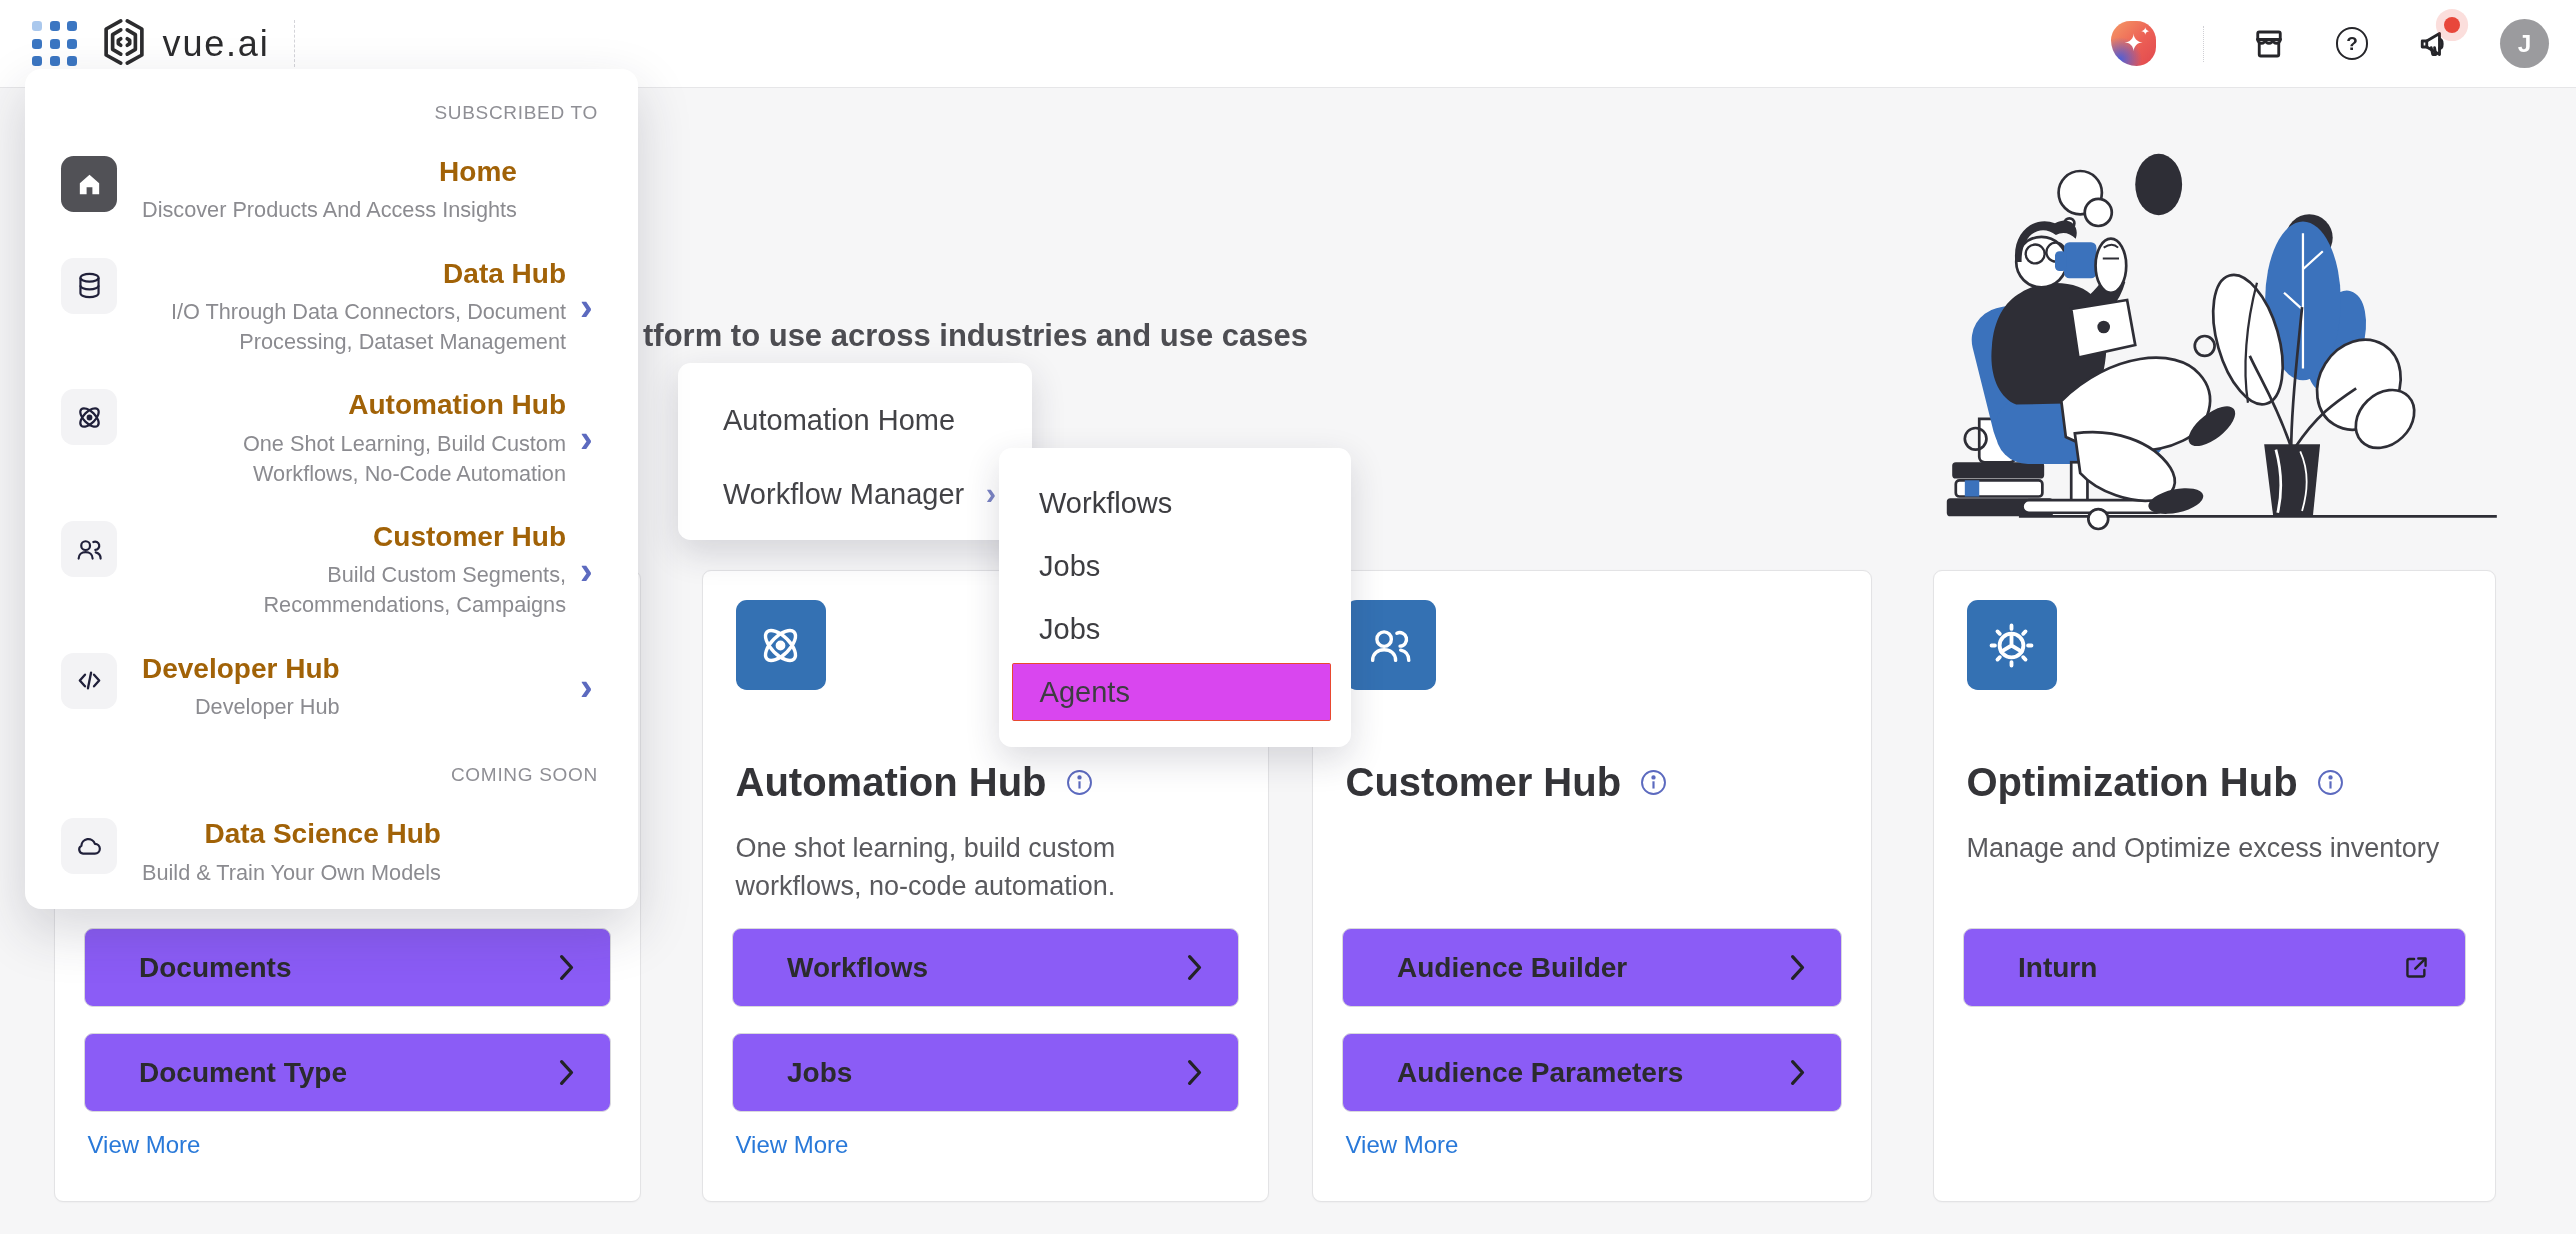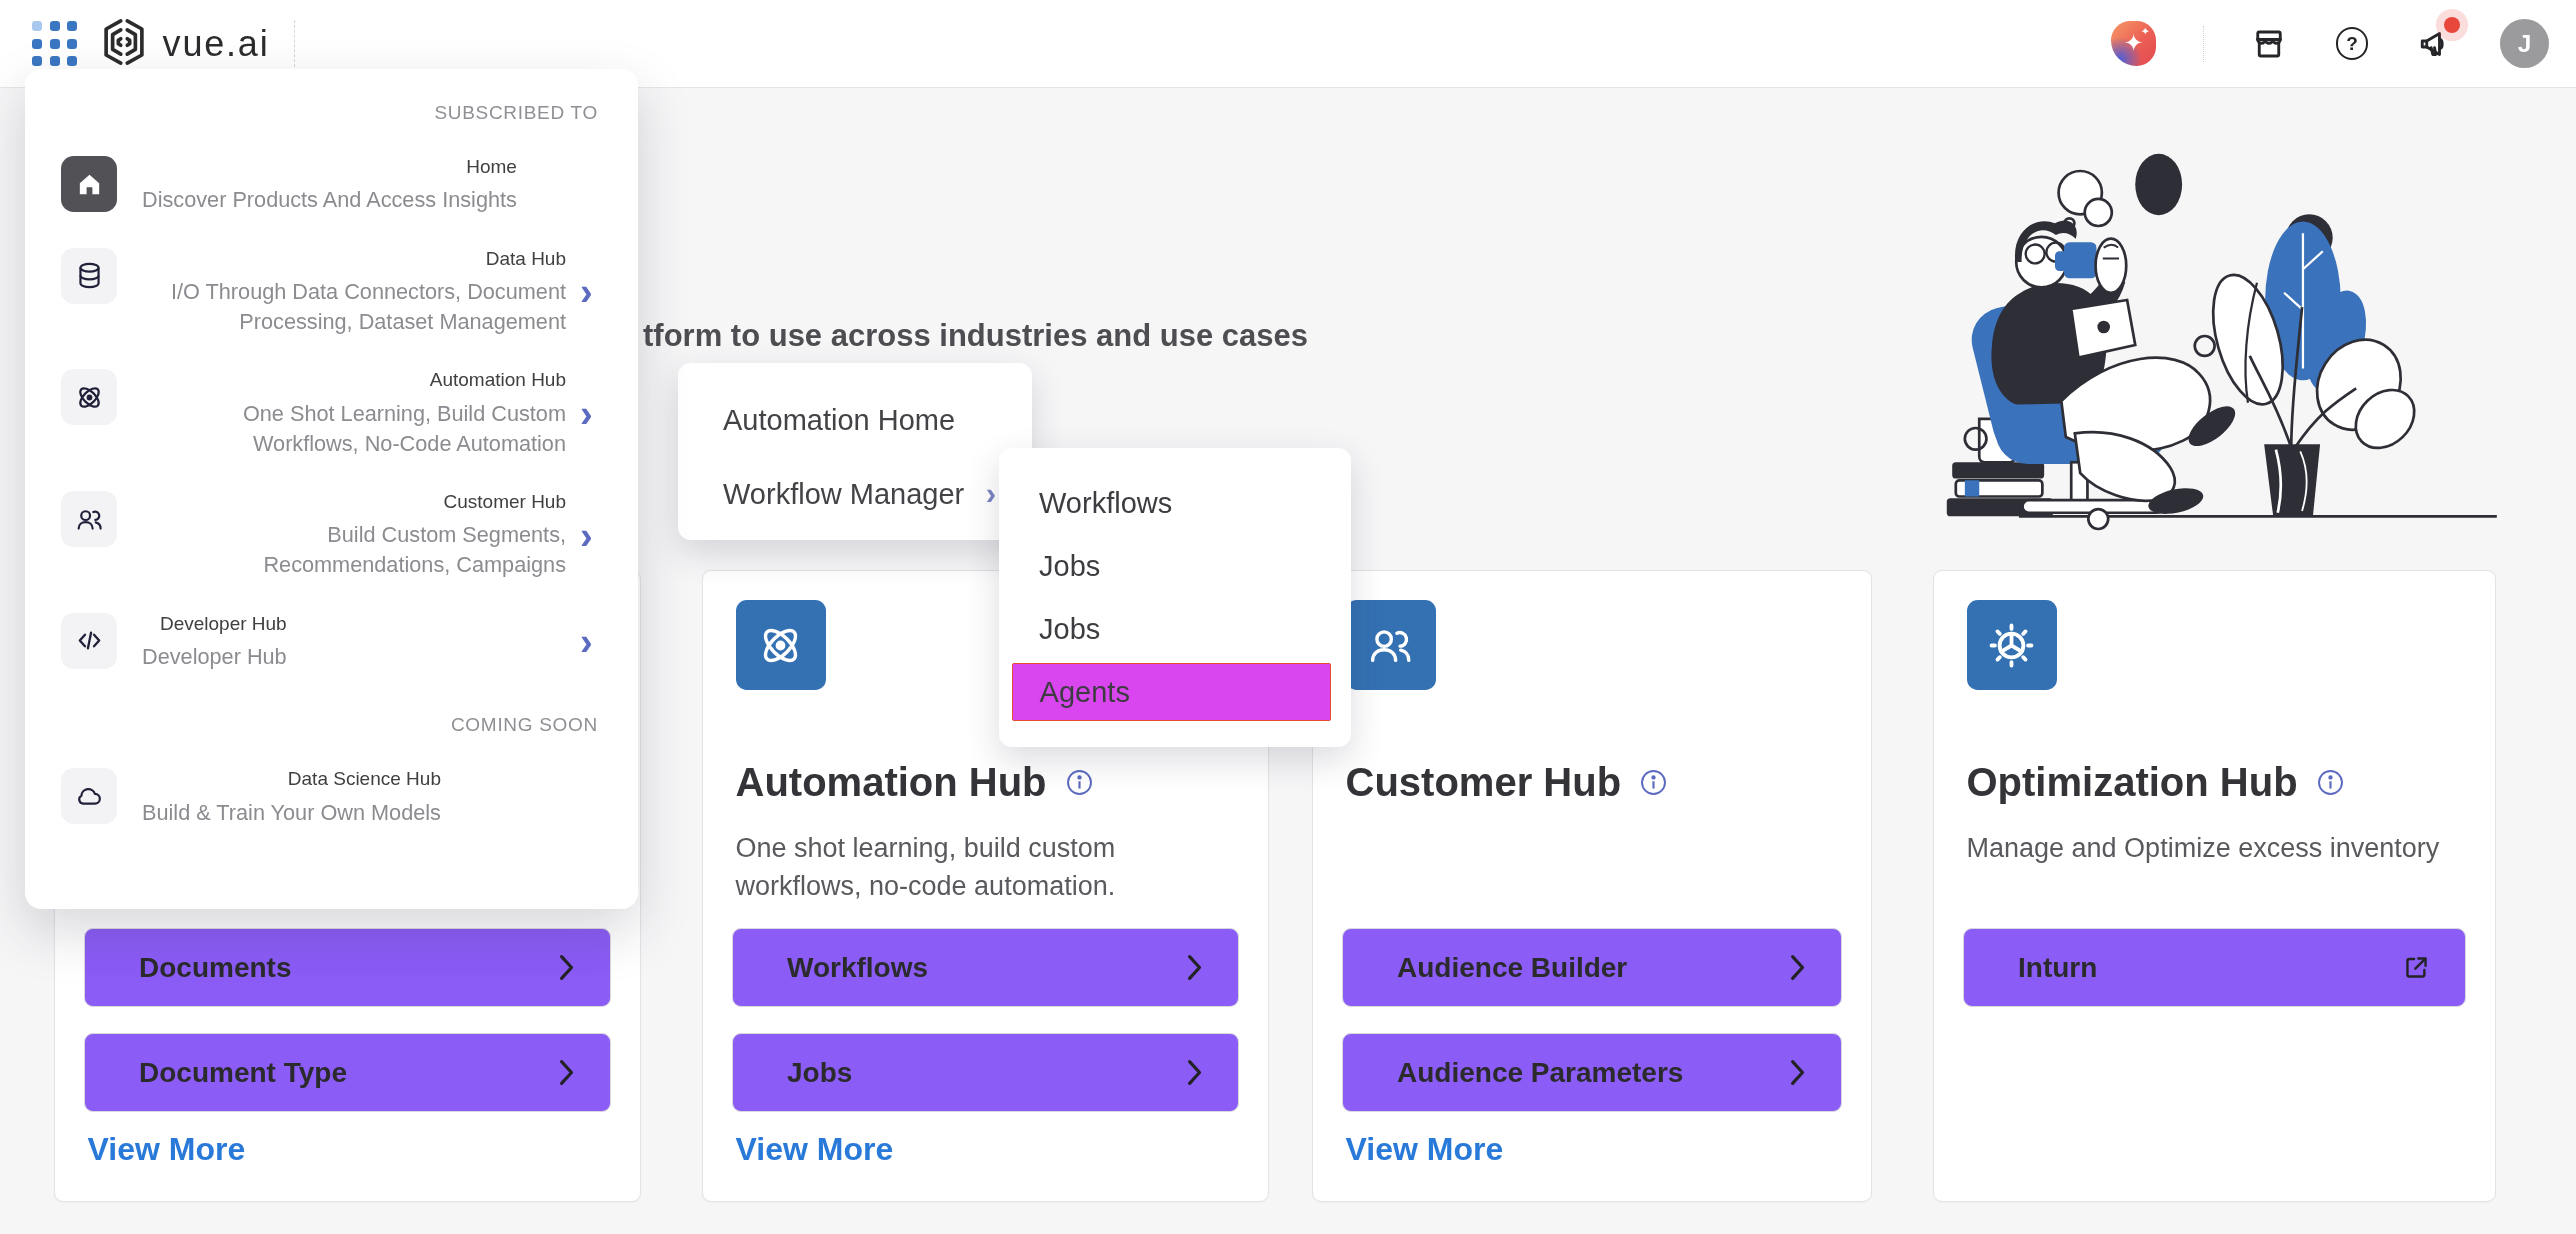--- a/index.html
+++ b/index.html
@@ -60,21 +60,21 @@
     padding:32.5px 40px 0 36px;
     text-align:right;
   }
   .section-label { font-size:19px; letter-spacing:0.7px; color:#8f8f95; font-weight:400; }
   .launch-item { display:flex; gap:25px; margin-top:32.5px; position:relative; cursor:pointer; }
   .launch-item .ibox {
     flex:0 0 56px; width:56px; height:56px; border-radius:12.6px; background:#f3f3f5;
     display:flex; align-items:center; justify-content:center;
   }
   .launch-item .ibox.dark { background:#515156; }
-  .li-title { font-size:19px; font-weight:400; color:#404040; }
+  .li-title { font-size:28px; font-weight:700; color:#a16207; }
   .li-sub { font-size:21.7px; color:#8b8b90; line-height:30px; margin-top:7.2px; max-width:424px; }
   .li-chev { position:absolute; right:5.4px; top:50%; transform:translateY(-50%);
     color:#5c6abf; font-size:38px; font-weight:600; line-height:1; }
   .coming-label { margin-top:42px; }
 
   
   .submenu1 {
     position:absolute; left:678px; top:363px; width:354px; height:177px;
     background:#fff; border-radius:12.6px; z-index:30;
     box-shadow:0 12.6px 34px rgba(40,40,60,0.16); padding:27px 0;
@@ -112,21 +112,21 @@
   .info-ic { width:29px; height:29px; flex:0 0 29px; }
   .card-desc { margin-top:23.5px; font-size:27px; line-height:38px; color:#5a5a5e; max-width:505px; }
   .card-btn {
     position:absolute; left:29px; right:29px; height:79px;
     border:1.4px solid #d9d9dc; border-radius:9px; background:#8b5cf6;
     display:flex; align-items:center; cursor:pointer;
   }
   .card-btn .bl { padding-left:54px; font-size:28px; font-weight:700; color:#2b2b2e; }
   .card-btn .br { margin-left:auto; margin-right:34px; display:flex; align-items:center; }
   .btn-pos1 { top:357px; } .btn-pos2 { top:462px; }
-  .view-more { position:absolute; left:32.5px; top:560px; font-size:32px; font-weight:700;
+  .view-more { position:absolute; left:32.5px; top:560px; font-size:24px; font-weight:400;
     color:#2979d9; cursor:pointer; }
 </style>
 </head>
 <body>
 
 <div class="topbar">
   <div class="grid-icon">
     <i></i>
       <i></i>
       <i></i>

